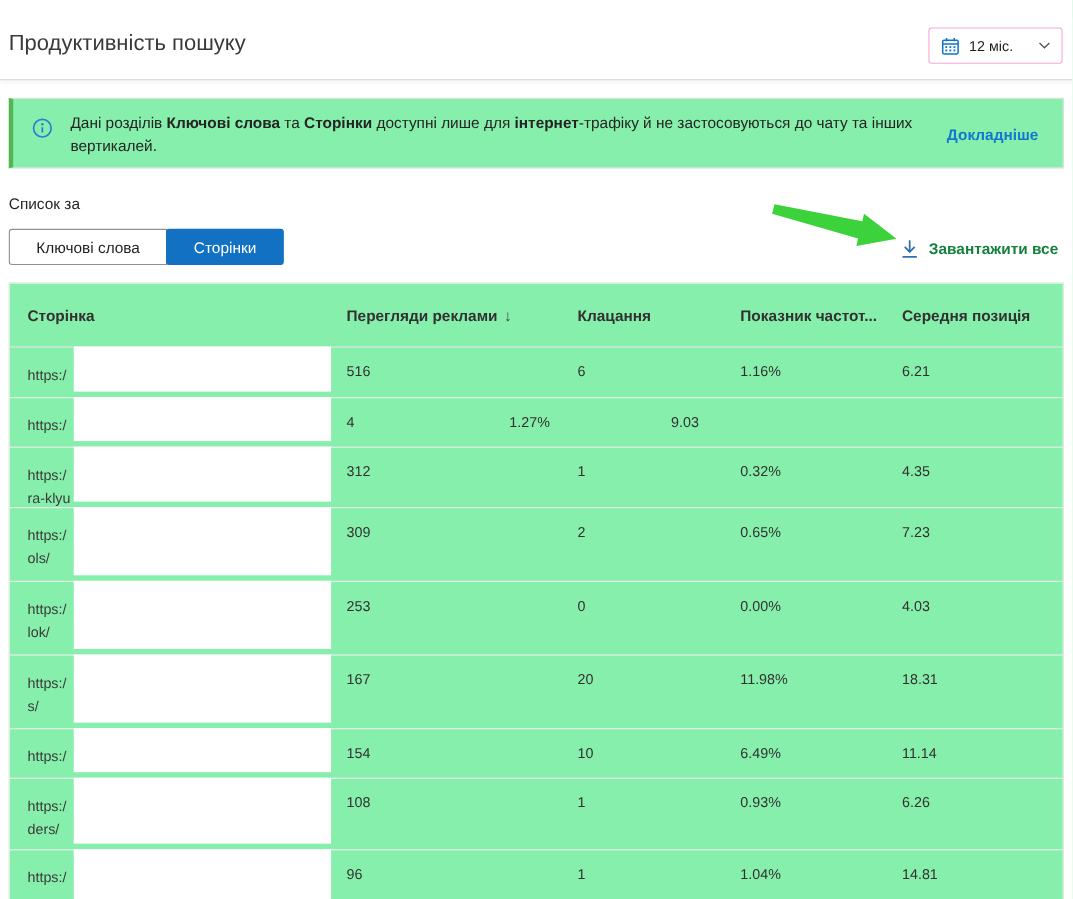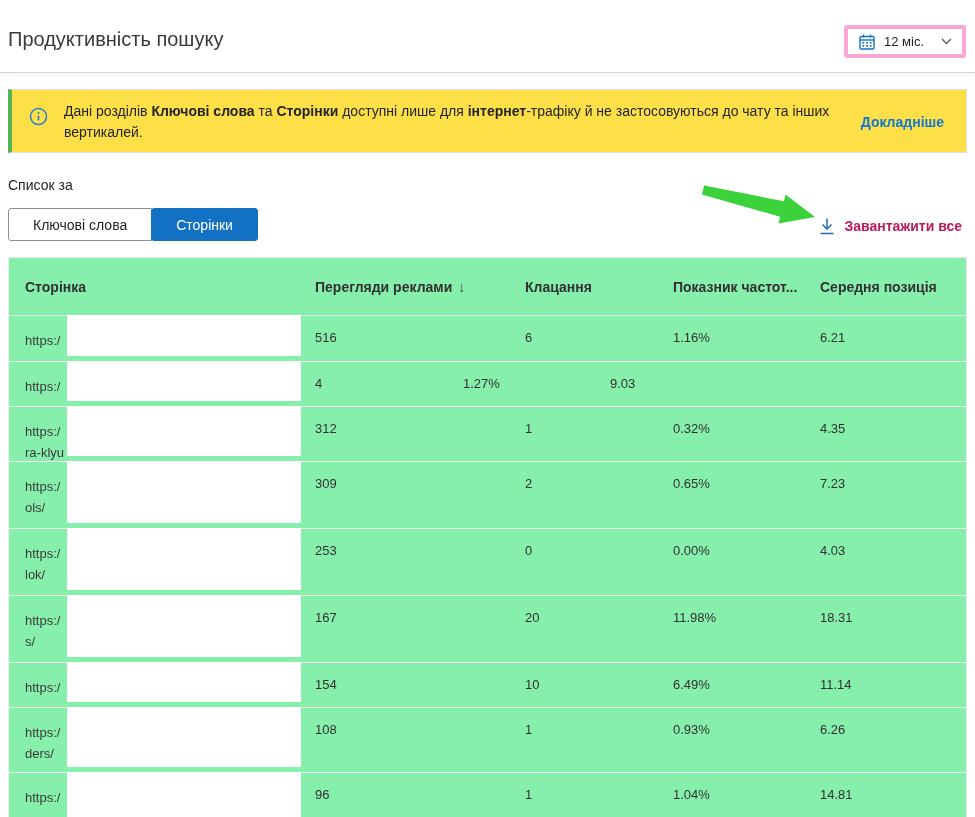--- a/index.html
+++ b/index.html
@@ -6,51 +6,51 @@
   html,body { background:#fff; }
   .screen {
     position:relative; width:975px; height:817px; overflow:hidden;
     font-family:"Liberation Sans","DejaVu Sans",sans-serif; background:#fff; color:#323130;margin-top:17px;
   }
   
   .page-title { position:absolute; left:8px; top:11px; font-size:20px; font-weight:400; color:#3b3a39; }
   .daterange {
     position:absolute; right:9px; top:8px; height:33px; width:122px;
     display:flex; align-items:center; gap:8px; padding:0 10px;
-    background:#fff; border:4px solid #f9a8d4; border-radius:3px; cursor:pointer;
+    background:#fff; border:1px solid #f9a8d4; border-radius:3px; cursor:pointer;
     font-family:inherit; font-size:13px; color:#201f1e;
   }
   .daterange .lbl { flex:0 0 auto; }
   .daterange .chev { margin-left:auto; display:flex; }
   .top-divider { position:absolute; left:0; right:0; top:55px; height:1px; background:#d5d5d5; box-shadow:0 2px 3px rgba(0,0,0,.10); }
   
   .banner {
     position:absolute; left:8px; right:8px; top:72px; height:64px;
-    background:#fde047; border:1px solid #e0e0e0; border-left:4px solid #55b555;
+    background:#86efac; border:1px solid #e0e0e0; border-left:4px solid #55b555;
   }
   .banner .info-ic { position:absolute; left:17px; top:17px; }
   .banner-text { position:absolute; left:52px; top:11px; width:792px; font-size:14px; line-height:21px; color:#252423; }
   .segb { font-weight:700; }
   .learn-more { position:absolute; right:22px; top:24px; font-size:14px; font-weight:700; color:#1377cf; text-decoration:none; cursor:pointer; }
   
   .listby { position:absolute; left:8px; top:160px; font-size:14px; color:#252423; }
   .segmented { position:absolute; left:8px; top:191px; display:flex; border-radius:3px; }
   .seg-btn {
     height:33px; padding:0 24px; font-family:inherit; font-size:14px; cursor:pointer;
     background:#fff; border:1px solid #8f8f8f; color:#201f1e; border-radius:3px 0 0 3px;
   }
   .seg-btn.selected {
     background:#1371c3; border:1px solid #1371c3; color:#fff; border-radius:3px; margin-left:-1px;
   }
   .download {
     position:absolute; right:13px; top:195px; height:28px;
     display:flex; align-items:center; gap:9px; cursor:pointer; background:none; border:none;
     font-family:inherit;
   }
-  .download .dl-label { font-size:14px; font-weight:700; color:#be185d; }
+  .download .dl-label { font-size:14px; font-weight:700; color:#15803d; }
   .annot { position:absolute; left:695px; top:166px; pointer-events:none; }
   
   .card { position:absolute; left:8px; right:8px; top:240px; height:571px; background:#86efac; border:1px solid #ececec; }
   .thead { position:relative; display:flex; height:58px; border-bottom:1px solid #e4e4e4; align-items:center; }
   .th { font-size:14px; font-weight:700; color:#323130; white-space:nowrap; overflow:hidden; }
   .sort { font-weight:400; font-size:14px; color:#484644; margin-left:6px; }
   .col-page  { width:306px; padding-left:16px; }
   .col-impr  { width:210px; }
   .col-click { width:148px; }
   .col-ctr   { width:147px; }

